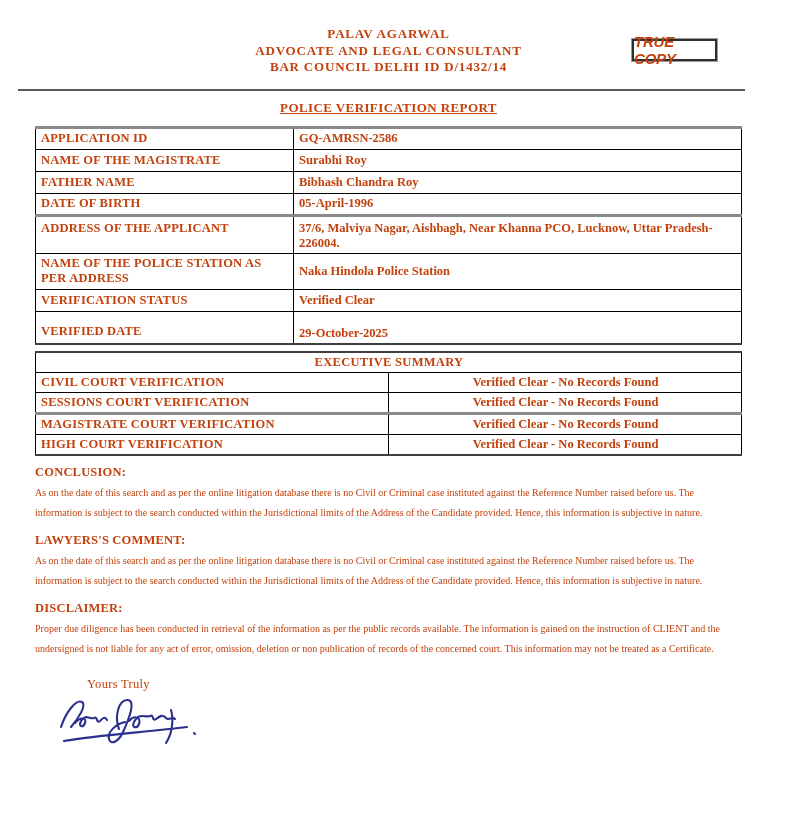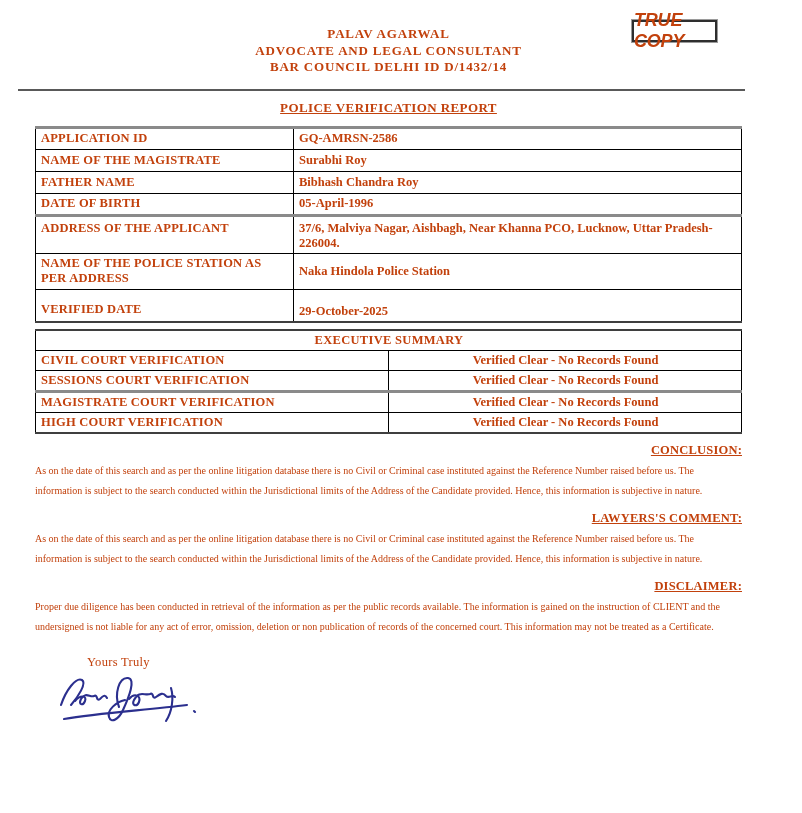--- a/index.html
+++ b/index.html
@@ -11,28 +11,28 @@
     background: #ffffff;
     font-family: "Liberation Serif", serif;
     color: #c2410c;
     padding: 26px 60px 0 35px;
     overflow: hidden;
   }
   
   .letterhead { text-align: center; width: 707px; }
   .lh-line { font-weight: bold; font-size: 13px; line-height: 16.5px; letter-spacing: 0.8px; }
   .stamp {
-    position: absolute; left: 632px; top: 20px;
+    position: absolute; left: 632px; top: 39px;
     width: 85px; height: 22px;
     border: 2px solid #2e2e2e;
     box-shadow: 0 0 0 1px #9a9a9a;
     background: #ffffff;
     display: flex; align-items: center; justify-content: center;
     font-family: "Liberation Sans", sans-serif;
-    font-style: italic; font-weight: bold; font-size: 18px; letter-spacing: -0.2px;
+    font-style: italic; font-weight: bold; font-size: 15px; letter-spacing: -0.2px;
   }
   .rule {
     border: none; border-top: 2px solid #595959;
     margin: 13px -3px 0 -17px; height: 0;
   }
   .doc-title {
     text-align: center; font-weight: bold; font-size: 13px;
     text-decoration: underline; letter-spacing: 0.4px;
     margin-top: 9px;
   }
@@ -63,22 +63,22 @@
   td.sum-head {
     text-align: center; font-weight: bold; height: 17px;
     letter-spacing: 0.3px;
   }
   .summary-table tr td { height: 15px; }
   .summary-table td.val { text-align: center; }
   .summary-table tr:last-child td { border-bottom: 2px solid #3f3f3f; }
   
   .section { margin-top: 7px; }
   .sec-heading {
-    font-weight: bold; font-size: 12.5px; text-decoration: underline;
-    letter-spacing: 0.2px; margin: 9px 0 3px 0; text-align: right;
+    font-weight: bold; font-size: 12.5px; 
+    letter-spacing: 0.2px; margin: 9px 0 3px 0;
   }
   .sec-body { font-size: 10px; line-height: 20.5px; width: 707px; }
   
   .salutation { margin: 17px 0 0 52px; font-size: 12.5px; letter-spacing: 0.3px; }
   .sig-wrap { margin: 2px 0 0 18px; height: 58px; }
 </style>
 </head>
 <body>
 
 <div class="page">
@@ -112,20 +112,24 @@
         <td class="lbl">DATE OF BIRTH</td>
         <td class="val">05-April-1996</td>
       </tr>
       <tr class="thick-top row-address">
         <td class="lbl">ADDRESS OF THE APPLICANT</td>
         <td class="val">37/6, Malviya Nagar, Aishbagh, Near Khanna PCO, Lucknow, Uttar Pradesh-226004.</td>
       </tr>
       <tr class="row-station">
         <td class="lbl">NAME OF THE POLICE STATION AS PER ADDRESS</td>
         <td class="val">Naka Hindola Police Station</td>
+      </tr>
+      <tr>
+        <td class="lbl">VERIFICATION STATUS</td>
+        <td class="val">Verified Clear</td>
       </tr>
       <tr class="row-verified-date">
         <td class="lbl">VERIFIED DATE</td>
         <td class="val">29-October-2025</td>
       </tr>
     </tbody>
   </table>
 
   <table class="summary-table">
     <tbody>

